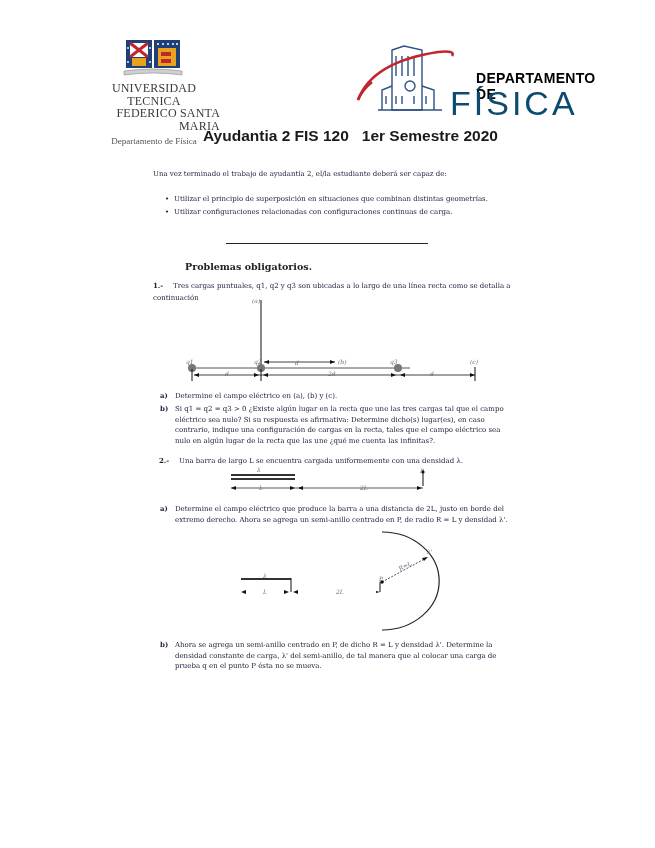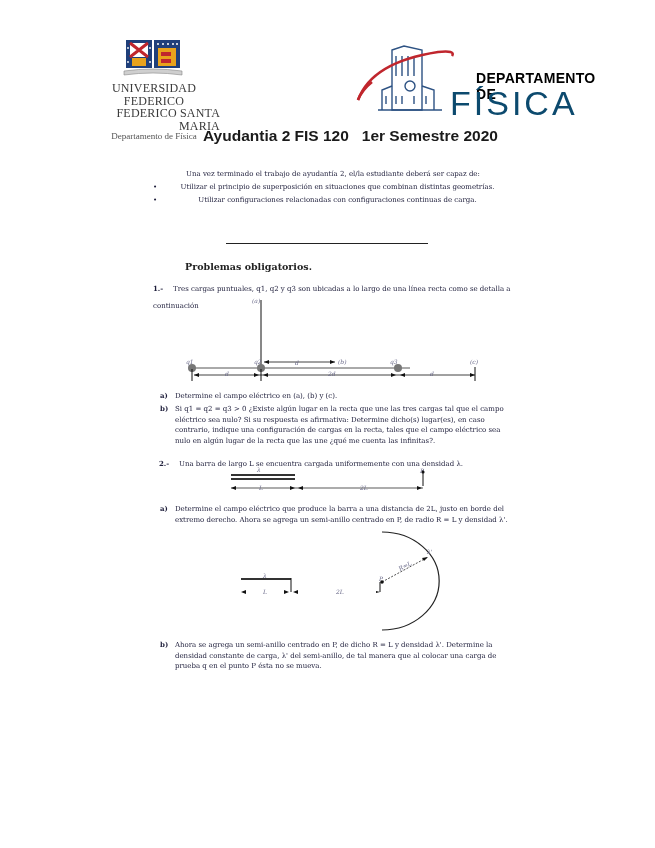--- a/index.html
+++ b/index.html
@@ -1,30 +1,30 @@
 <!DOCTYPE html>
 <html><head>
 <meta charset="utf-8">
 <style>
   html, body { margin:0; padding:0; background:#ffffff; }
   body { width:655px; height:848px; position:relative; overflow:hidden; font-family:"DejaVu Serif", serif; color:#1a1a1a; }
   .abs { position:absolute; }
   .usm-text { font-family:"Liberation Serif", serif; color:#3a3a3a; text-align:center; line-height:1.05; }
   .usm-line1 { font-size:12px; letter-spacing:0.2px; }
   .usm-line2 { font-size:12px; letter-spacing:0.2px;text-align:right; }
-  .usm-line3 { font-size:9px; color:#555; }
+  .usm-line3 { font-size:9px; color:#555; margin-top:5px; }
   .fis-top { font-family:"Liberation Sans", sans-serif; font-weight:bold; font-size:14px; color:#000000; letter-spacing:0.3px;margin-left:24px; }
   .fis-big { font-family:"Liberation Sans", sans-serif; font-size:34px; color:#0c4a6e; letter-spacing:3px; line-height:1; }
   .title { font-family:"Liberation Sans", sans-serif; font-weight:bold; font-size:15.5px; color:#1a1a1a; white-space:pre; }
   .body-text { font-family:"DejaVu Serif", serif; font-size:7px; color:#1d1d3a; line-height:13px; }
-  .obj-list { list-style:none; margin:0; padding:0; }
+  .obj-list { list-style:none; margin:12px; padding:0; }
   .obj-list li { position:relative; padding-left:9px; }
   .obj-list li::before { content:"•"; position:absolute; left:0; top:0; }
   .section-h { font-family:"DejaVu Serif", serif; font-weight:bold; font-size:9.5px; color:#222;margin-left:32px; }
-  .prob { font-family:"DejaVu Serif", serif; font-size:7px; color:#1d1d3a; line-height:17px; }
+  .prob { font-family:"DejaVu Serif", serif; font-size:7px; color:#1d1d3a; line-height:12px; }
   .prob .num { font-weight:bold; display:inline-block; width:20px; }
   .sub { position:absolute; font-family:"DejaVu Serif", serif; font-size:7px; color:#1d1d3a; line-height:10.5px; }
   .sub .lbl { font-weight:bold; position:absolute; left:0; }
   .sub .txt { display:block; padding-left:15px; }
   .fig-label { position:absolute; font-family:"DejaVu Serif", serif; font-style:italic; font-size:6px; color:#6b6b8a; }
 </style>
 </head>
 <body>
 
 <div class="abs" style="left:88px; top:38px; width:132px;">
@@ -45,21 +45,21 @@
         <circle cx="85" cy="6" r="1"></circle>
         <circle cx="89" cy="6" r="1"></circle>
       <circle cx="40" cy="24" r="0.9"></circle>
         <circle cx="62" cy="24" r="0.9"></circle>
         <circle cx="40" cy="10" r="0.9"></circle>
         <circle cx="62" cy="10" r="0.9"></circle>
     </g>
     <path d="M36 33 Q65 29 94 33 L94 37 Q65 33 36 37 Z" fill="#cfcfcf" stroke="#888" stroke-width="0.6"></path>
   </svg>
   <div class="usm-text">
-    <div class="usm-line1">UNIVERSIDAD FEDERICO</div>
+    <div class="usm-line1">UNIVERSIDAD TECNICA</div>
     <div class="usm-line2">FEDERICO SANTA MARIA</div>
     <div class="usm-line3">Departamento de Física</div>
   </div>
 </div>
 
 <div class="abs" style="left:352px; top:42px; width:230px; height:72px;">
   <svg class="abs" style="left:0; top:0;" width="110" height="72" viewBox="0 0 110 72">
     <g stroke="#2d5283" fill="none" stroke-width="1.4">
       <path d="M40 8 L52 4 L70 8 L70 68 L40 68 Z"></path>
       <path d="M44 14 L44 34 M50 14 L50 34 M56 14 L56 34 M62 14 L62 34"></path>
@@ -70,21 +70,21 @@
     </g>
     <path d="M6 58 Q20 20 86 10 Q104 8 100 14" stroke="#c0262d" stroke-width="2.6" fill="none"></path>
     <path d="M6 58 Q10 48 20 40" stroke="#c0262d" stroke-width="2.6" fill="none"></path>
   </svg>
   <div class="abs fis-top" style="left:100px; top:28px;">DEPARTAMENTO DE</div>
   <div class="abs fis-big" style="left:98px; top:44px;">FÍSICA</div>
 </div>
 
 <div class="abs title" style="left:203px; top:127px;">Ayudantia 2 FIS 120   1er Semestre 2020</div>
 
-<div class="abs body-text" style="left:153px; top:168px; width:360px;text-align:center;">
+<div class="abs body-text" style="left:153px; top:168px; width:360px;">
   <div>Una vez terminado el trabajo de ayudantía 2, el/la estudiante deberá ser capaz de:</div>
   <ul class="obj-list">
     <li>Utilizar el principio de superposición en situaciones que combinan distintas geometrías.</li>
     <li>Utilizar configuraciones relacionadas con configuraciones continuas de carga.</li>
   </ul>
 </div>
 
 <div class="abs" style="left:226px; top:243px; width:202px; height:1px; background:#222;"></div>
 
 <div class="abs section-h" style="left:153px; top:261px;">Problemas obligatorios.</div>

